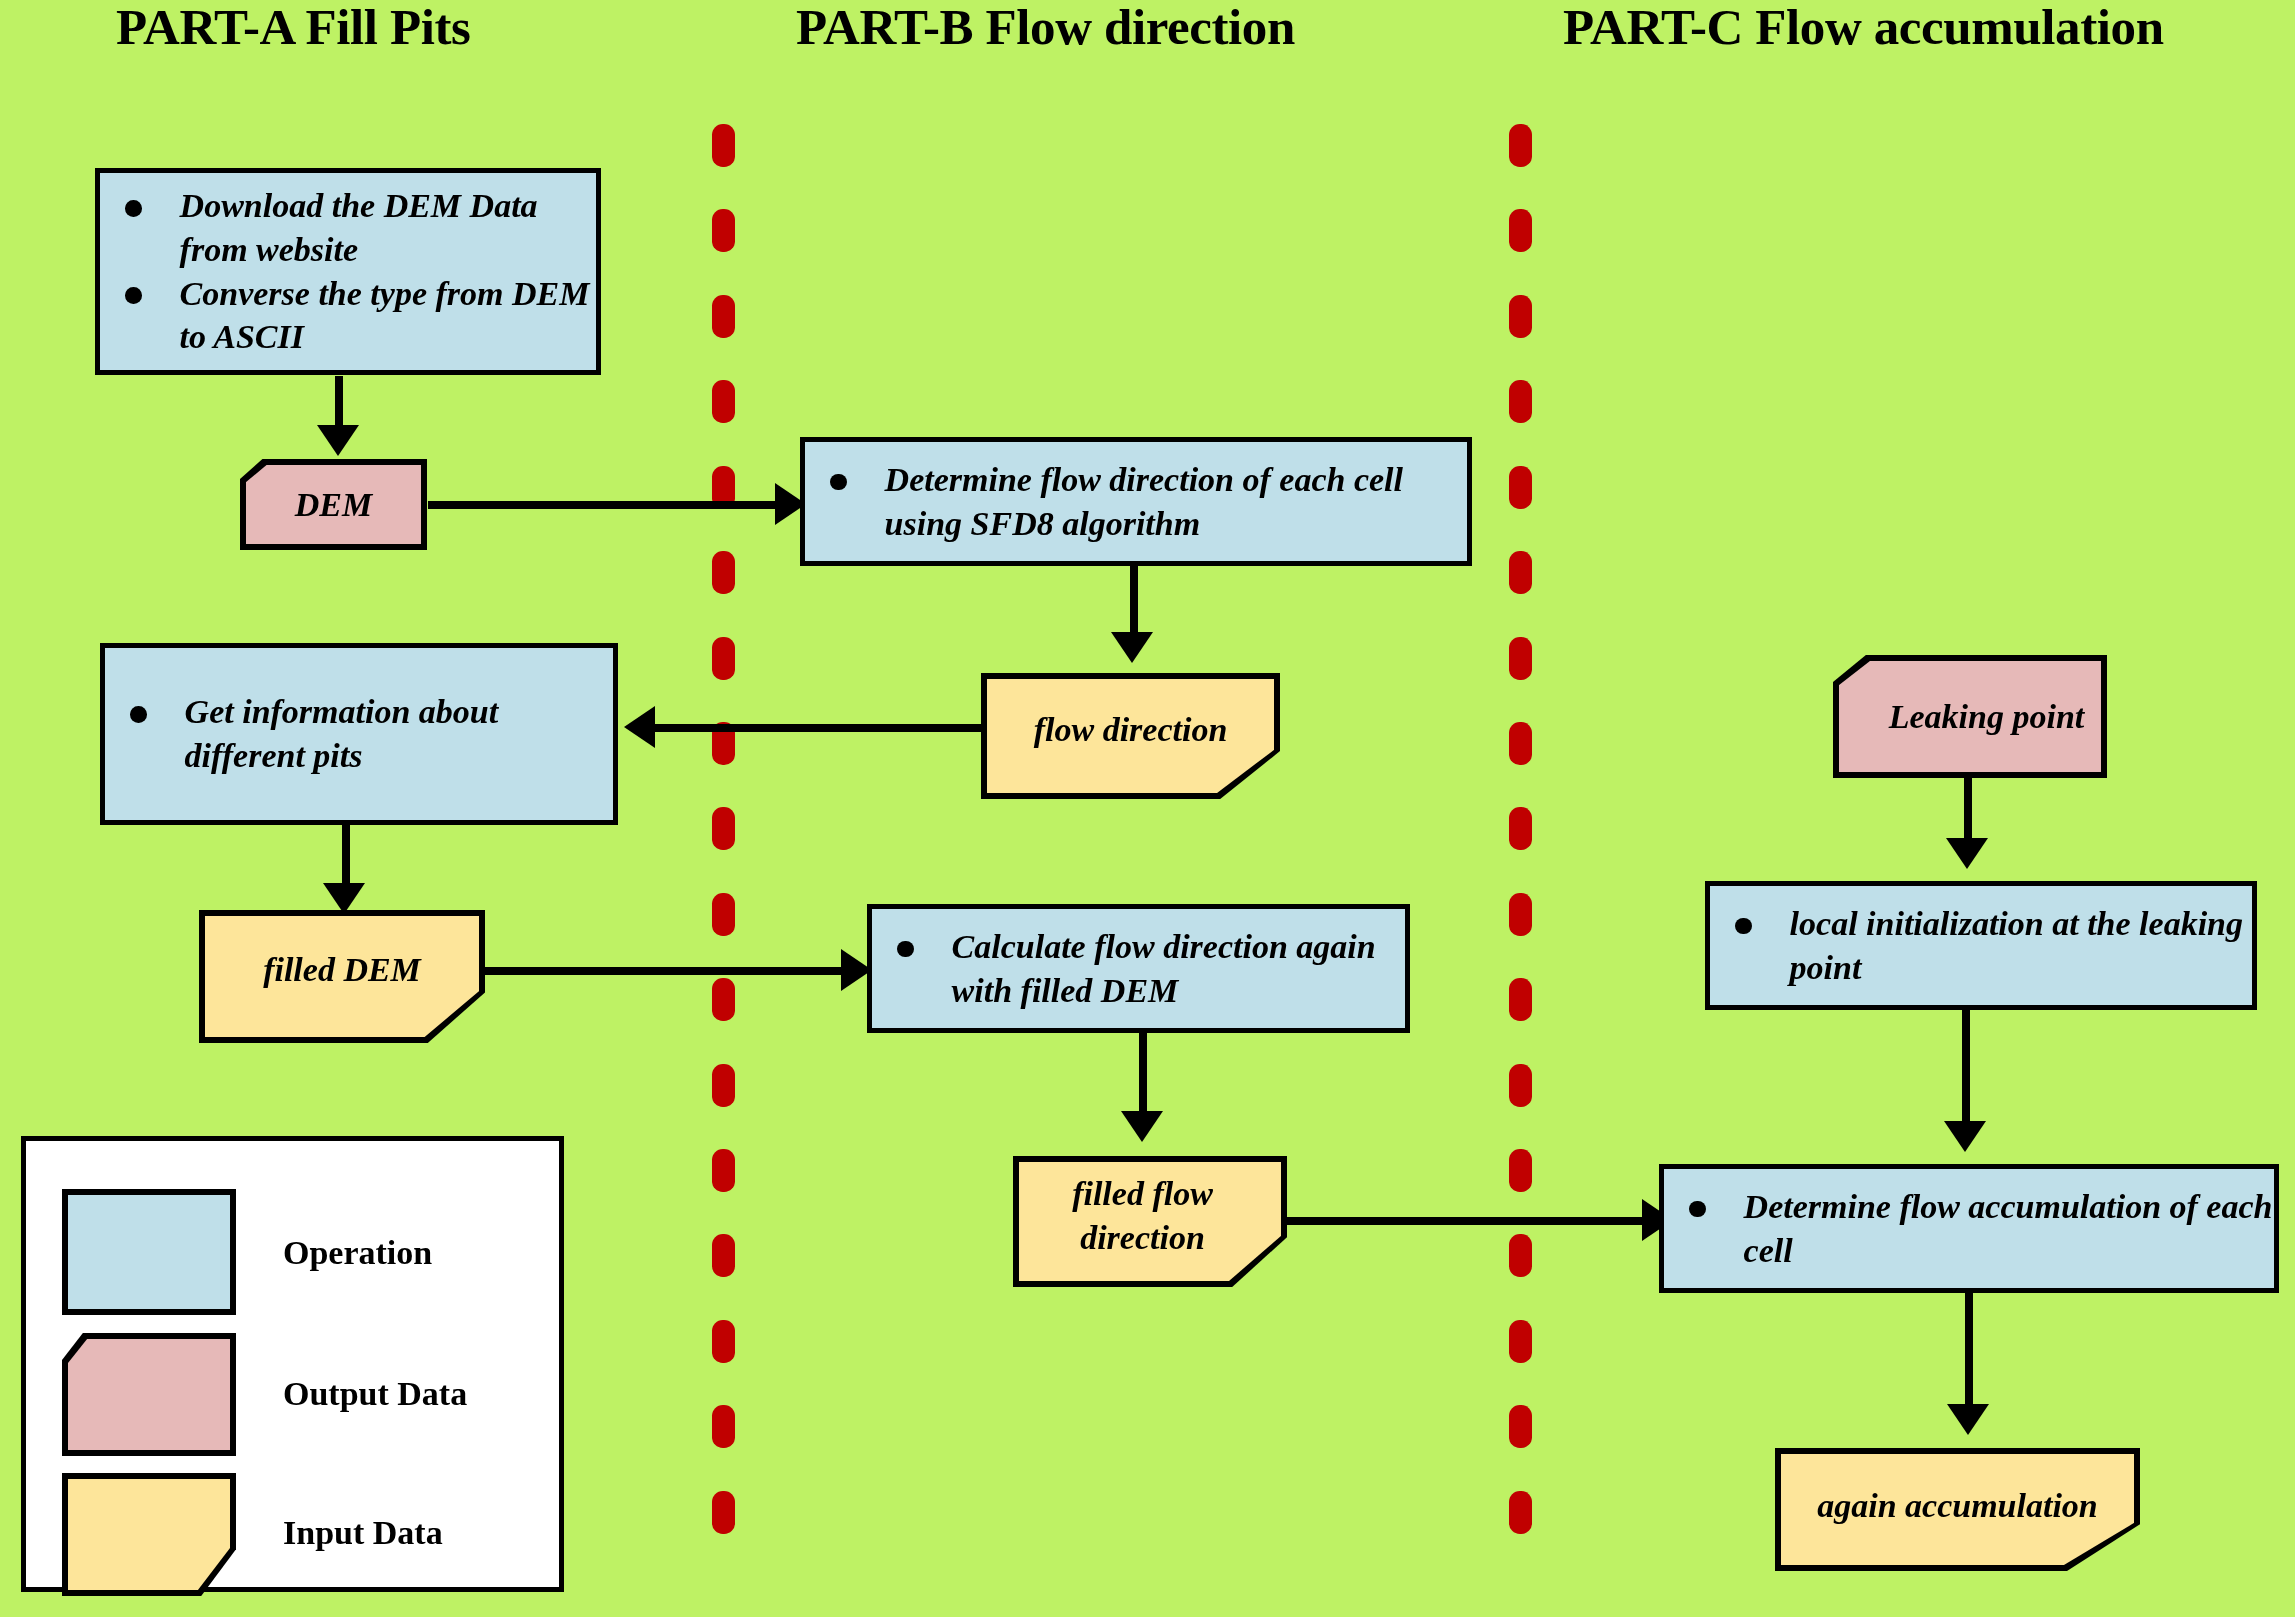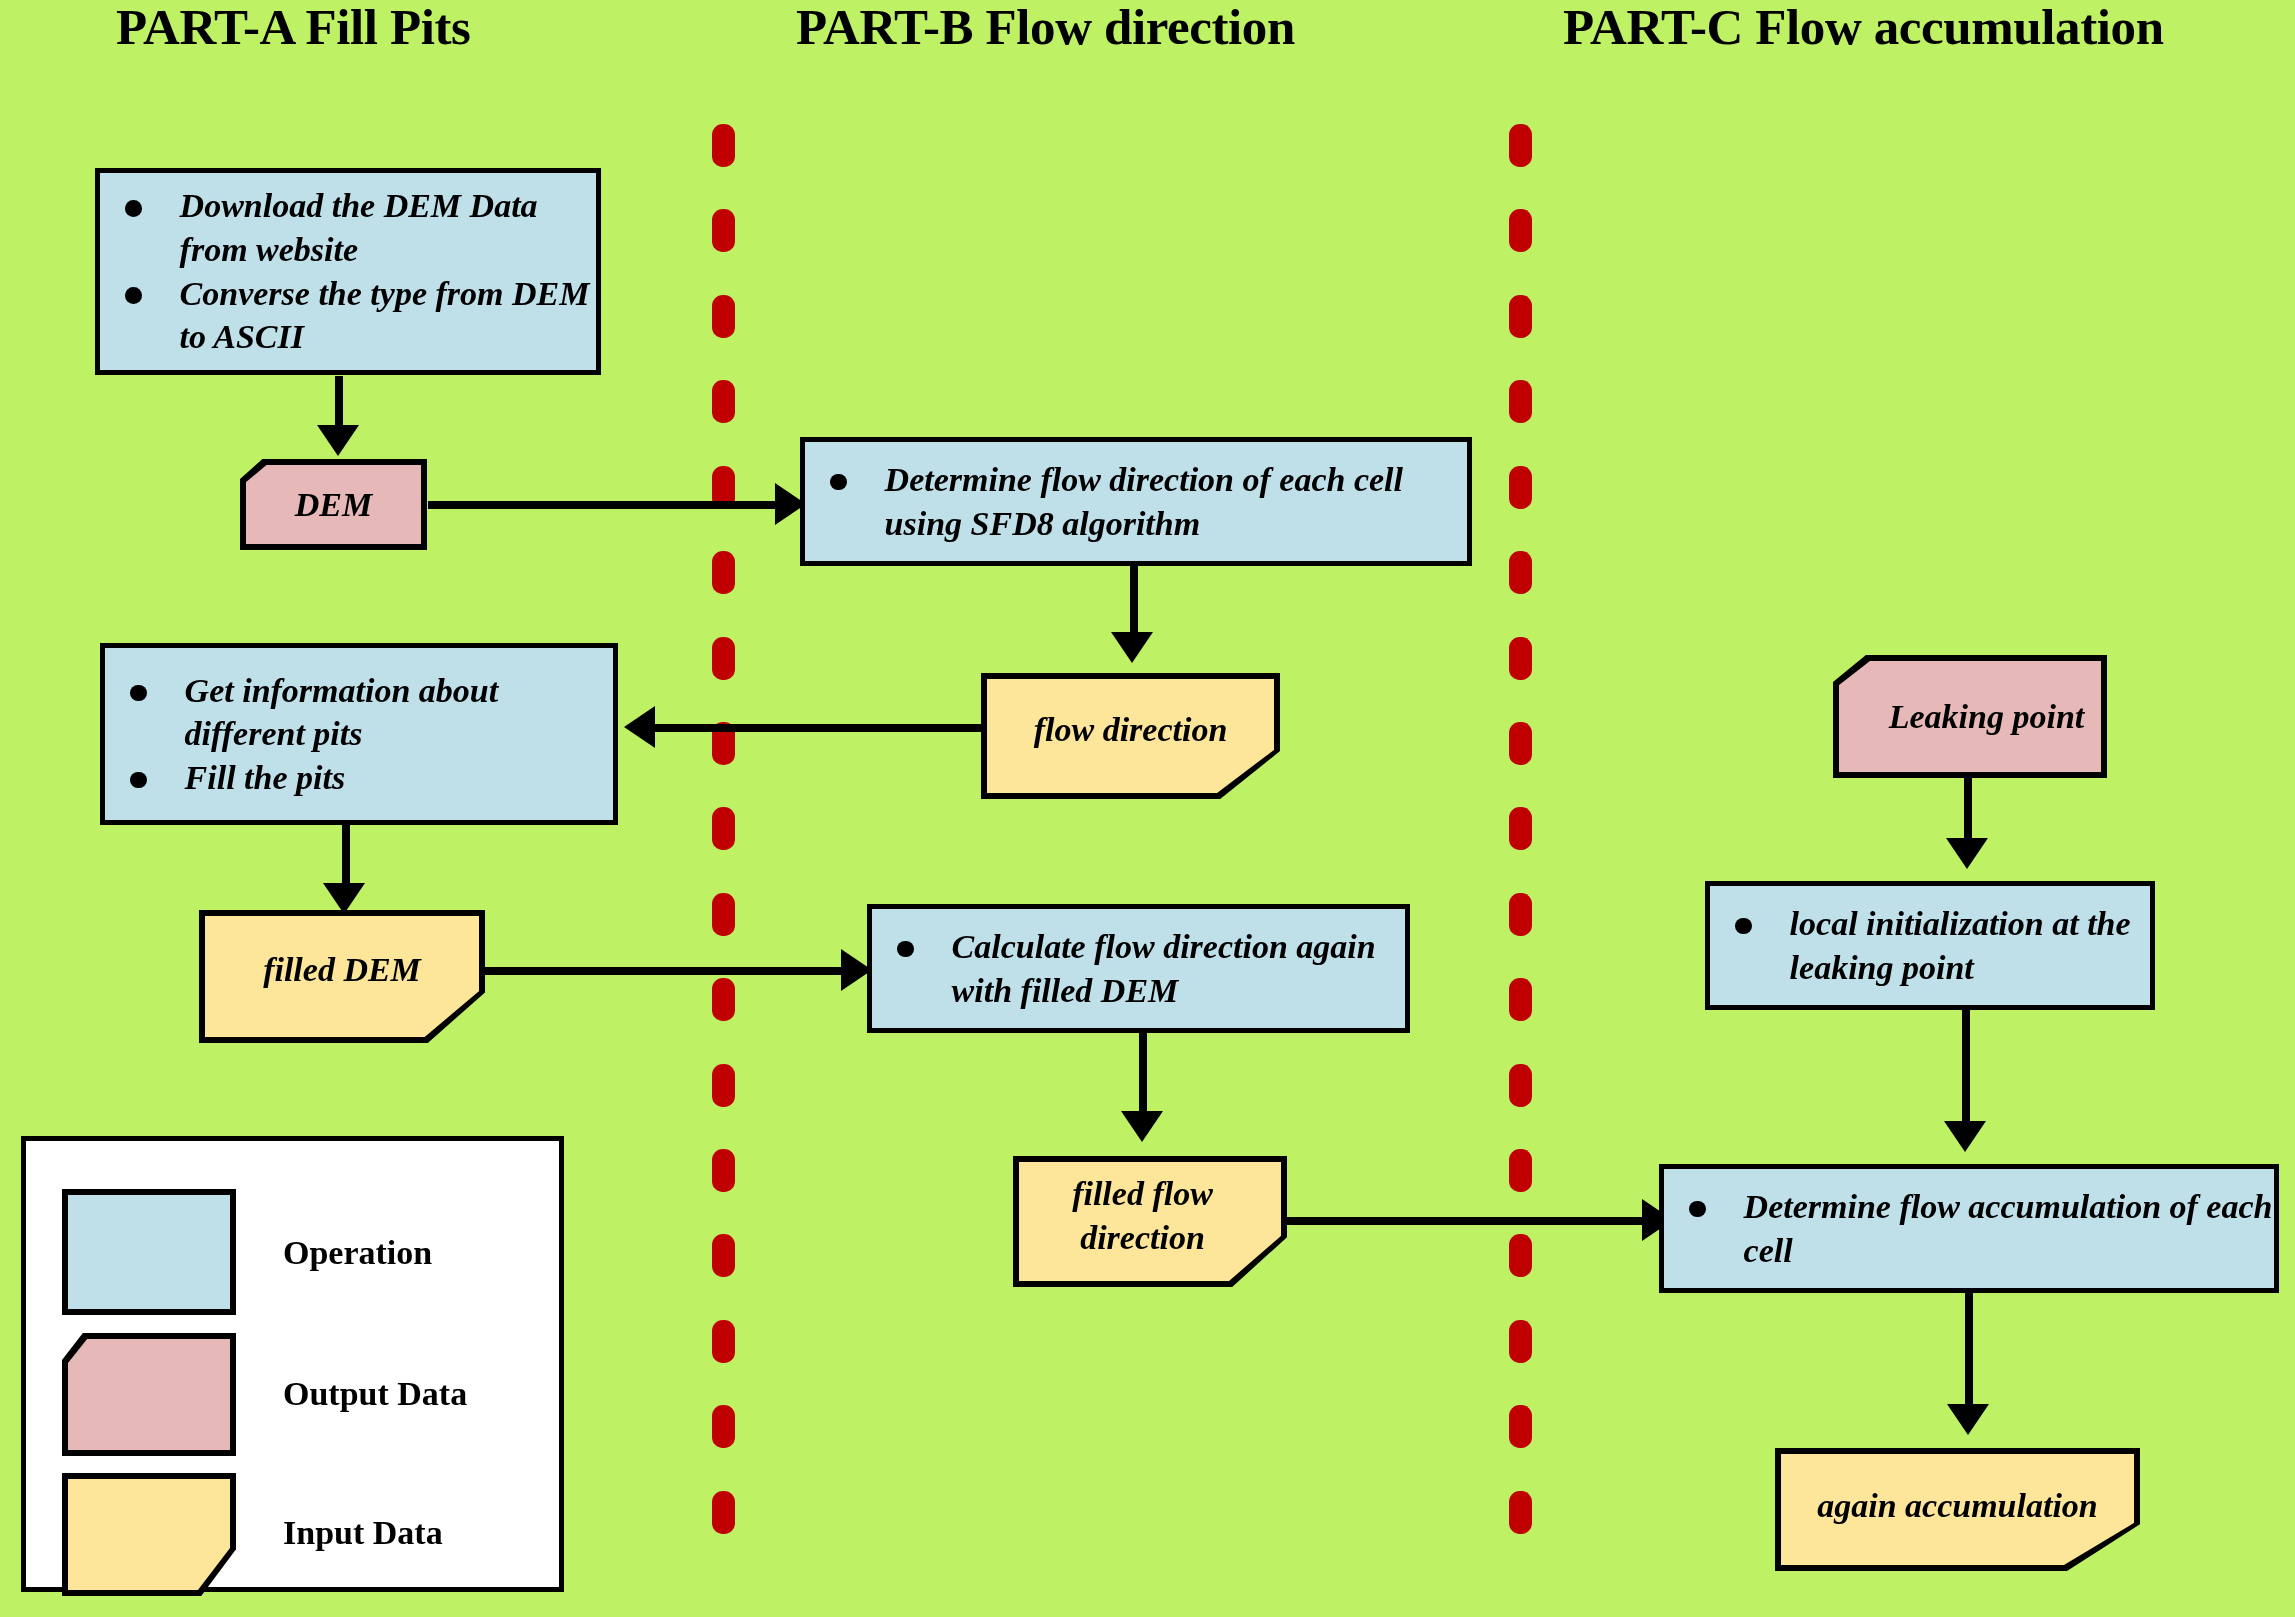--- a/index.html
+++ b/index.html
@@ -168,24 +168,20 @@
 
   <div class="line" style="left:428px;top:501px;width:357px;height:7.5px;"></div>
   <div class="arrow-r" style="left:775px;top:483px;"></div>
 
   <div class="node op" style="left:100px;top:643px;width:518px;height:182px;">
     <div class="node-text bulleted" style="flex-direction:column;justify-content:center;">
       <div class="bullet-row">
         <div class="bullet-dot"></div>
         <div class="bullet-txt">Get information about different pits</div>
       </div>
-      <div class="bullet-row">
-        <div class="bullet-dot"></div>
-        <div class="bullet-txt">Fill the pits</div>
-      </div>
     </div>
   </div>
 
   <div class="line" style="left:342px;top:825px;width:7.5px;height:75px;"></div>
   <div class="arrow-d" style="left:323px;top:883px;"></div>
 
   <div class="shape-wrap" style="left:199px;top:910px;width:286px;height:133px;">
     <div class="shape-outer clip-br"></div>
     <div class="shape-inner clip-br data-in"></div>
     <div class="node-text center" style="padding-bottom:13px;">filled DEM</div>
@@ -238,21 +234,21 @@
 
   <div class="shape-wrap" style="left:1833px;top:655px;width:274px;height:123px;">
     <div class="shape-outer clip-tl"></div>
     <div class="shape-inner clip-tl data-out"></div>
     <div class="node-text center" style="padding-left:33px;">Leaking point</div>
   </div>
 
   <div class="line" style="left:1964px;top:778px;width:7.5px;height:79px;"></div>
   <div class="arrow-d" style="left:1946px;top:838px;"></div>
 
-  <div class="node op" style="left:1705px;top:881px;width:450px;height:129px;">
+  <div class="node op" style="left:1705px;top:881px;width:552px;height:129px;">
     <div class="node-text bulleted" style="flex-direction:column;justify-content:center;">
       <div class="bullet-row">
         <div class="bullet-dot"></div>
         <div class="bullet-txt">local initialization at the leaking point</div>
       </div>
     </div>
   </div>
 
   <div class="line" style="left:1962px;top:1009px;width:7.5px;height:133px;"></div>
   <div class="arrow-d" style="left:1944px;top:1121px;"></div>

